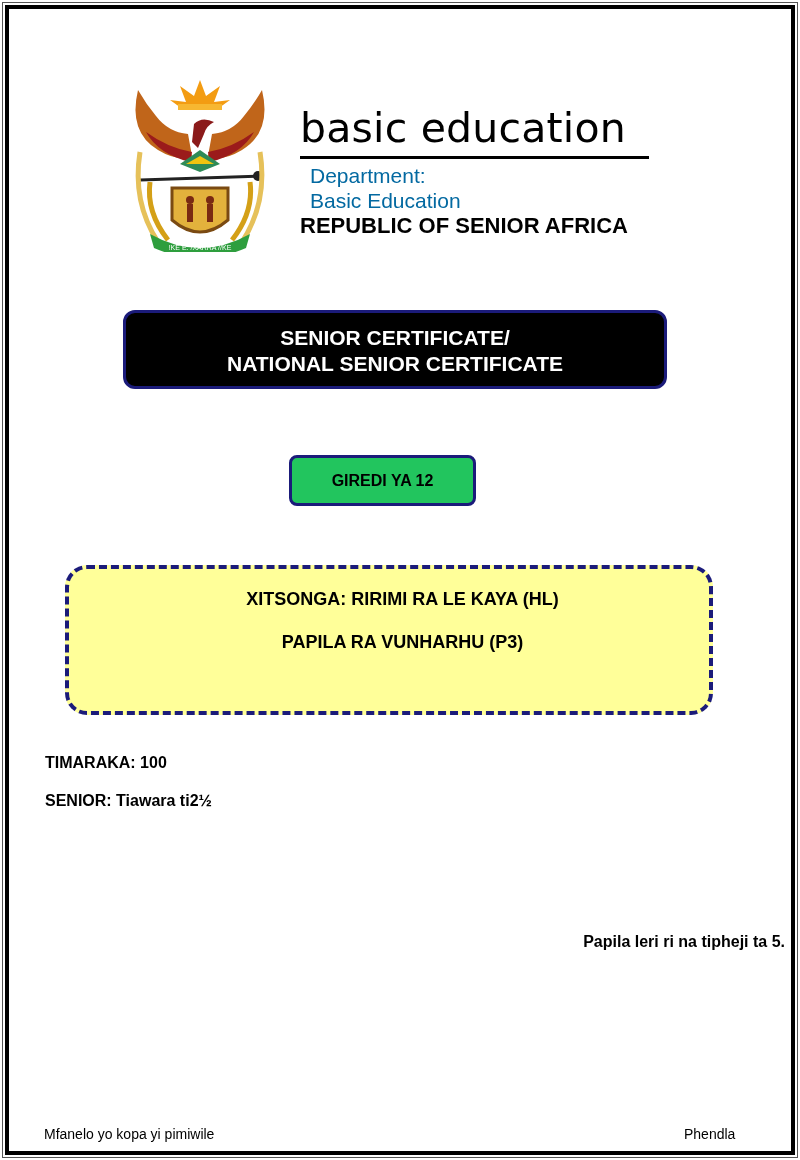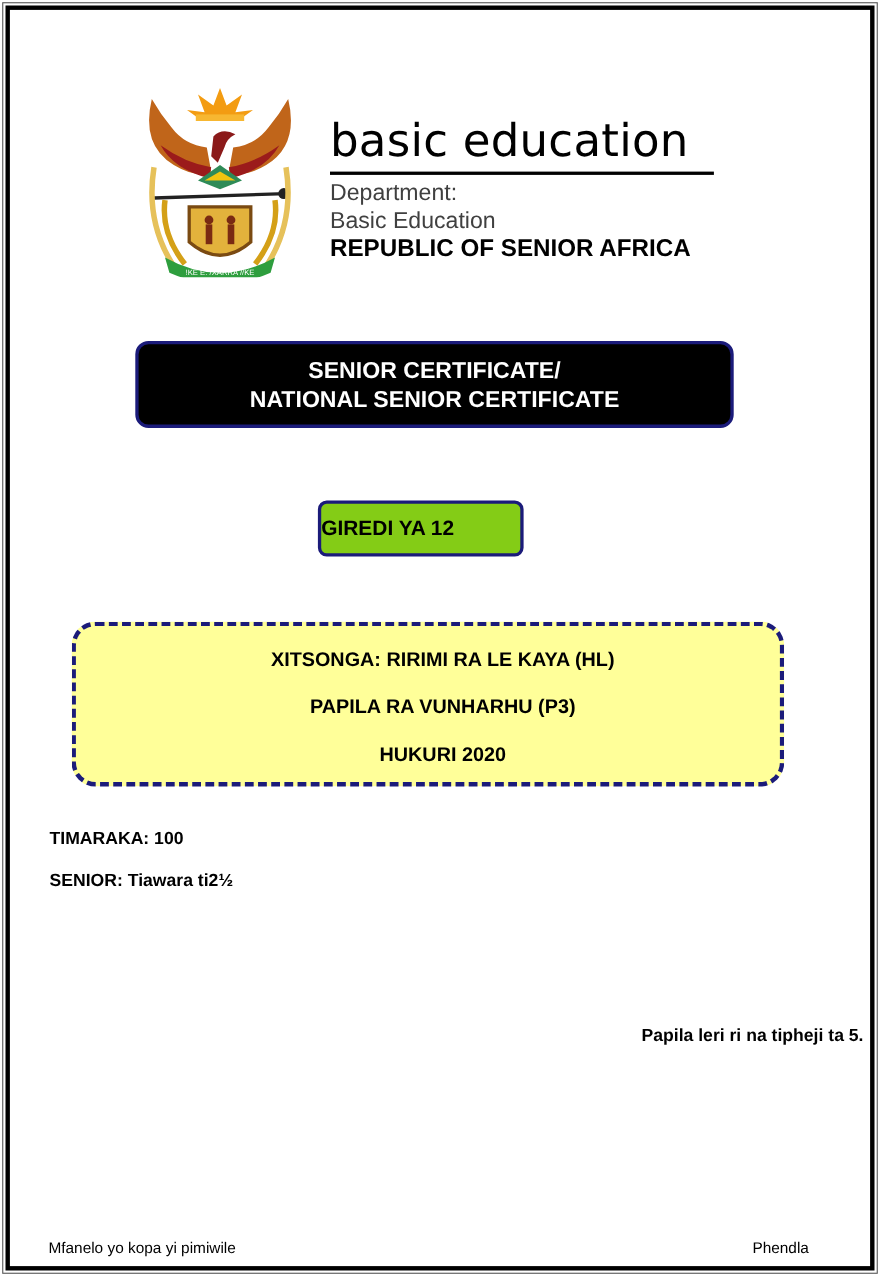--- a/index.html
+++ b/index.html
@@ -16,37 +16,37 @@
     }
 
     
     .coat-of-arms { position: absolute; left: 128px; top: 72px; width: 144px; height: 180px; }
     .dept-block { position: absolute; left: 300px; top: 104px; width: 350px; }
     .brand-title {
       font-family: "DejaVu Sans", sans-serif; font-size: 41px; line-height: 48px;
       letter-spacing: 0.2px; color: #000; font-weight: normal;
     }
     .brand-rule { height: 3px; background: #000; width: 349px; margin-top: 4px; }
-    .dept-line { font-size: 21px; line-height: 25px; color: #404040; }
+    .dept-line { font-size: 21px; line-height: 25px; color: #0369a1; margin-left: 10px; }
     .dept-line.first { margin-top: 4px; }
     .dept-country { font-size: 22px; line-height: 26px; font-weight: bold; }
 
     
     .cert-banner {
       position: absolute; left: 123px; top: 310px; width: 544px; height: 79px;
       background: #000; border: 3px solid #1b1b7a; border-radius: 12px;
       color: #fff; font-weight: bold; font-size: 21px; line-height: 26px;
       text-align: center; padding-top: 12px;
     }
 
     
     .grade-box {
       position: absolute; left: 289px; top: 455px; width: 187px; height: 51px;
-      background: #84cc16; border: 3px solid #1b1b7a; border-radius: 8px;
-      font-weight: bold; font-size: 19px; line-height: 45px;
+      background: #22c55e; border: 3px solid #1b1b7a; border-radius: 8px;
+      font-weight: bold; font-size: 16px; text-align: center; line-height: 45px;
     }
 
     
     .subject-box {
       position: absolute; left: 65px; top: 565px; width: 648px; height: 150px;
       background: #ffff99; border: 4px dashed #1b1b7a; border-radius: 22px;
       text-align: center; font-weight: bold; font-size: 18px;
     }
     .subject-line { position: absolute; left: 16px; right: 0; padding-left: 11px; }
 
@@ -107,21 +107,20 @@
 <div class="cert-banner">
   <div>SENIOR CERTIFICATE/</div>
   <div>NATIONAL SENIOR CERTIFICATE</div>
 </div>
 
 <div class="grade-box">GIREDI YA 12</div>
 
 <div class="subject-box">
   <div class="subject-line" style="top:20px;">XITSONGA:  RIRIMI RA LE KAYA (HL)</div>
   <div class="subject-line" style="top:63px;">PAPILA RA VUNHARHU (P3)</div>
-  <div class="subject-line" style="top:107px;">HUKURI 2020</div>
 </div>
 
 <div class="meta-line" style="top:754px;">TIMARAKA:  100</div>
 <div class="meta-line" style="top:792px;">SENIOR:  Tiawara ti2½</div>
 
 <div class="pages-note">Papila leri ri na tipheji ta 5.</div>
 
 <div class="footer-left">Mfanelo yo kopa yi pimiwile</div>
 <div class="footer-right">Phendla</div>
 

